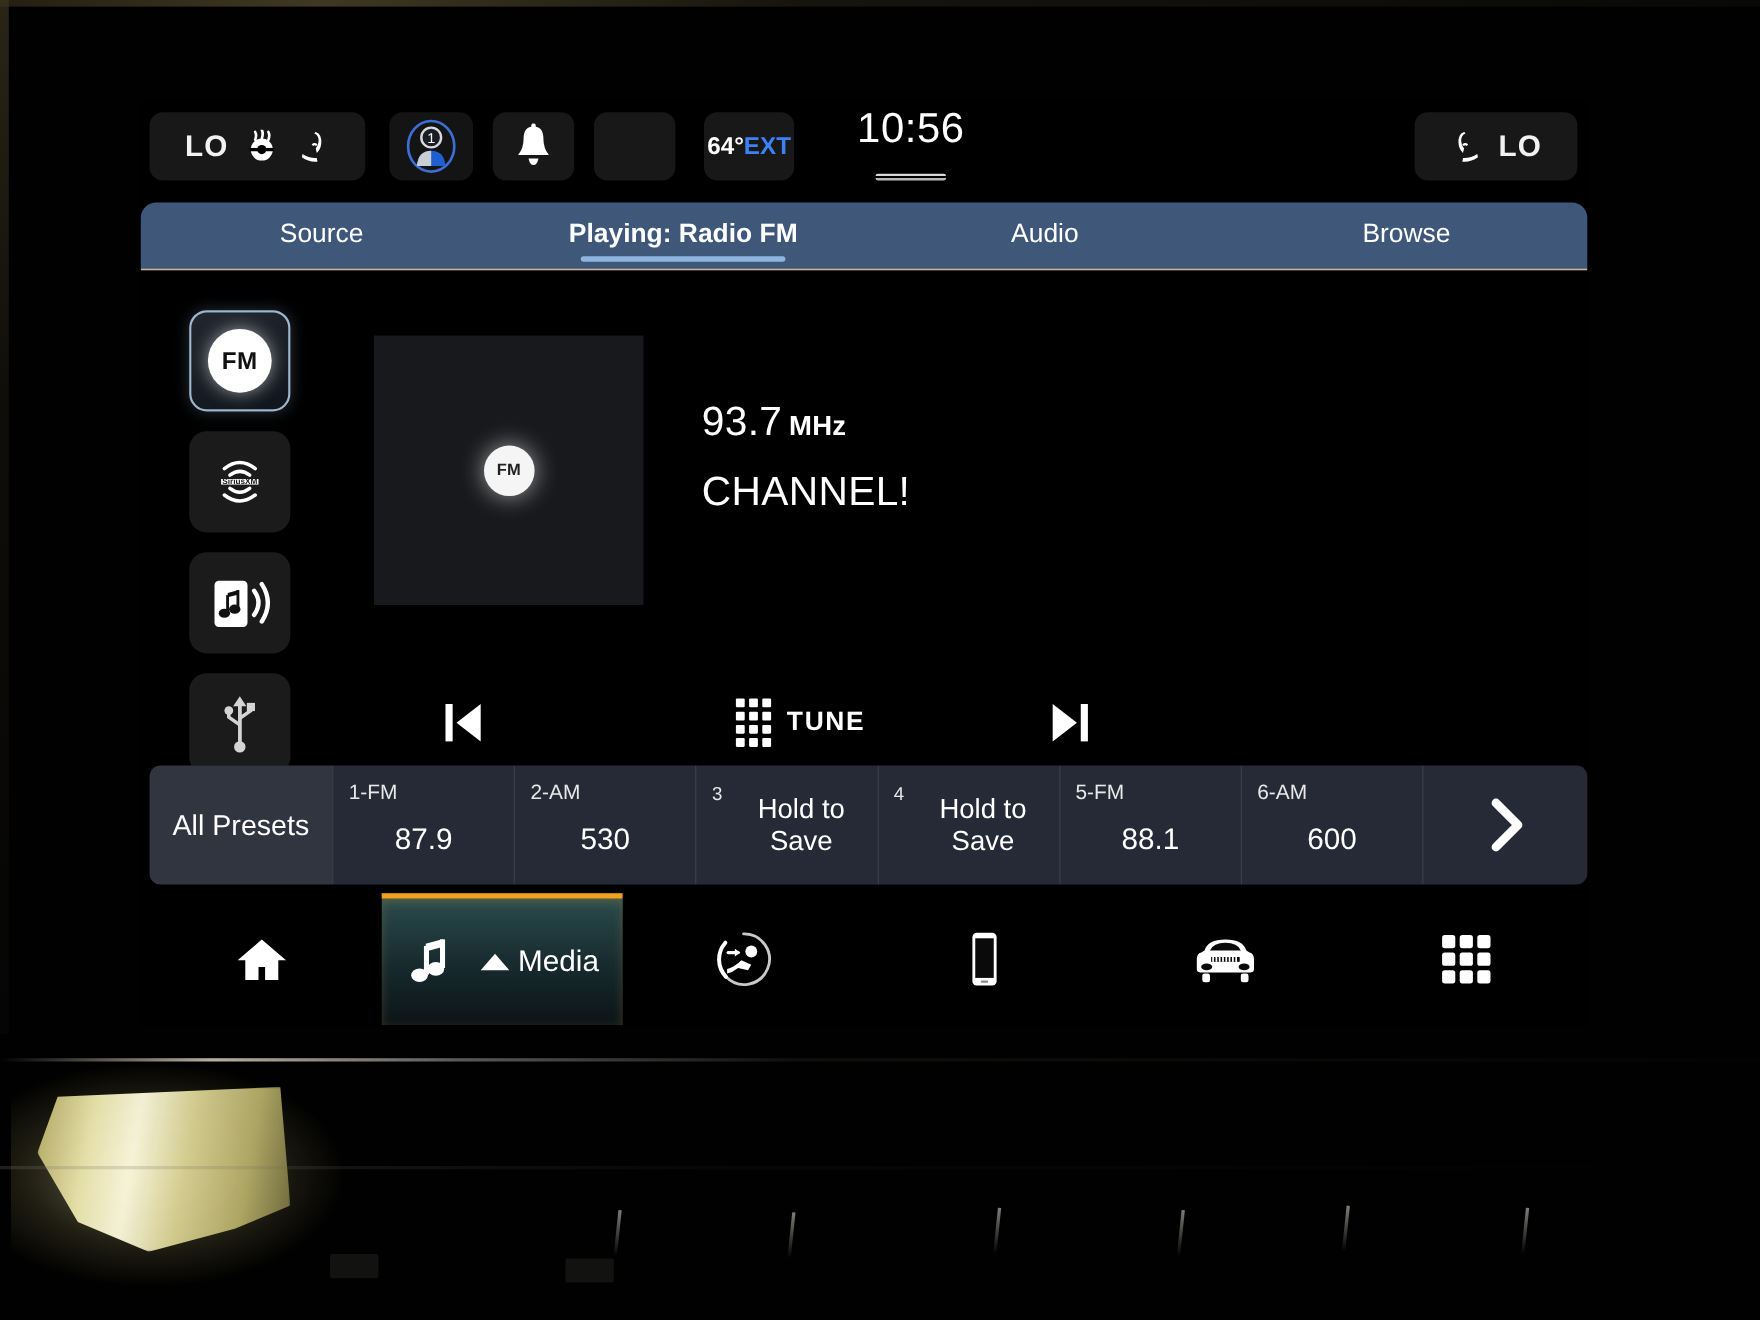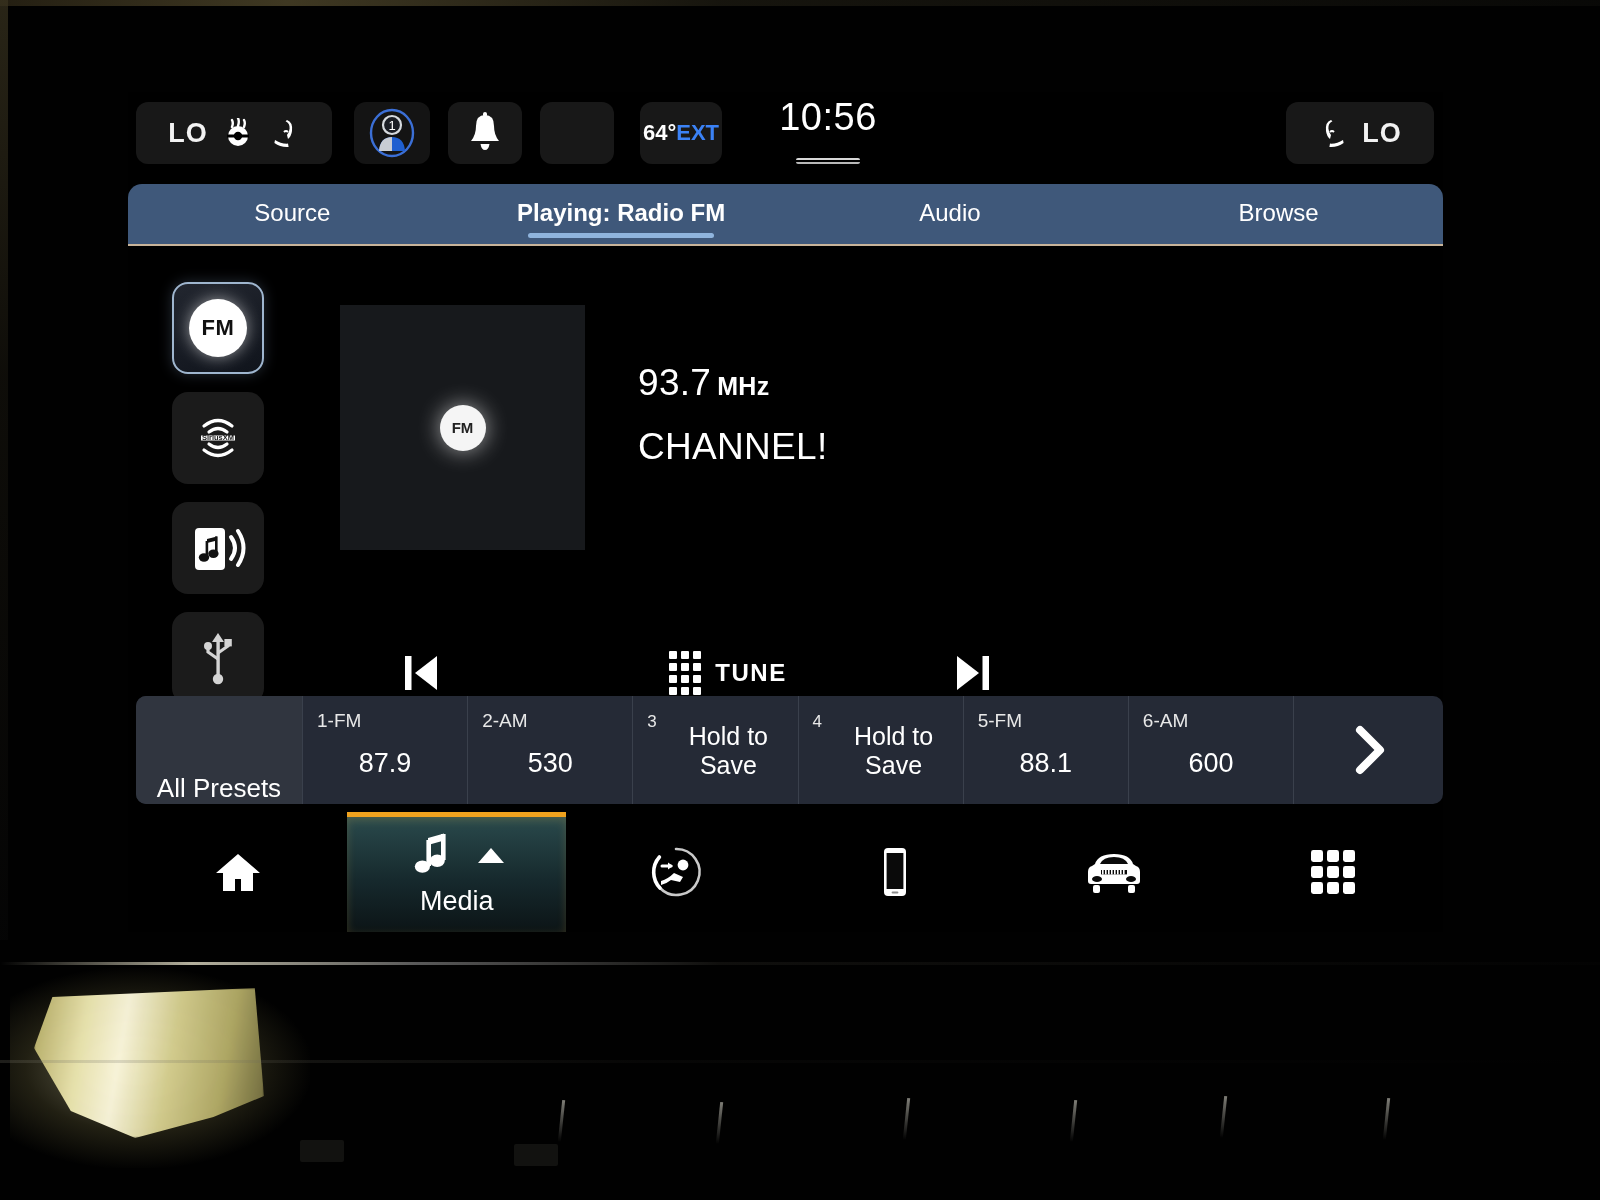--- a/index.html
+++ b/index.html
@@ -140,21 +140,21 @@
     margin-bottom:22px;
   }
   #np-freq .unit { font-size:25px; font-weight:600; margin-left:6px; }
   #np-station { color:#fff; font-size:37px; font-weight:400; letter-spacing:.3px; }
 
   
   #transport {
     position:absolute; left:300px; top:530px; width:720px; height:70px;
   }
   .tr-btn {
-    position:absolute; top:16px; height:70px;
+    position:absolute; top:0; height:70px;
     display:flex; align-items:center; justify-content:center; gap:14px;
   }
   .tr-prev { left:178px; width:70px; }
   .tr-tune { left:430px; width:180px; }
   .tr-next { left:730px; width:70px; }
   #transport { left:80px; width:1160px; }
   .tune-label { color:#fff; font-size:24px; font-weight:600; letter-spacing:1.5px; }
   .keypad-grid {
     display:grid; grid-template-columns:repeat(3,8px); grid-template-rows:repeat(4,8px);
     gap:4px;
@@ -165,21 +165,21 @@
   #presets {
     position:absolute; left:8px; top:604px;
     width:1307px; height:108px;
     background:#252a36;
     border-radius:10px;
     display:flex; overflow:hidden;
   }
   .preset-all {
     width:166px; flex:none;
     background:#30353f;
-    display:flex; align-items:flex-end; justify-content:center;
+    display:flex; align-items:center; justify-content:center;
     color:#fff; font-size:26px;
   }
   .preset {
     flex:1;
     border-left:1px solid #3a404c;
     position:relative;
     display:flex; flex-direction:column; align-items:center; justify-content:center;
   }
   .preset .slot {
     position:absolute; left:14px; top:14px;
@@ -202,21 +202,21 @@
 
   
   #bottomnav {
     position:absolute; left:0; top:720px;
     width:1315px; height:120px;
     background:#000;
     display:flex;
   }
   .nav-item {
     flex:1;
-    display:flex; flex-direction:column; align-items:center; justify-content:center;
+    display:flex; flex-direction:row; align-items:center; justify-content:center;
     gap:8px;
     color:#fff;
     position:relative;
   }
   .nav-item.active {
     background:linear-gradient(180deg,#2a4a4c 0%,#16292d 55%,#0c1416 100%);
     border-top:5px solid #f0a21e;
     box-shadow:inset 0 3px 10px rgba(255,200,80,.18);
   }
   .nav-item .nav-label { font-size:27px; color:#fff; }

